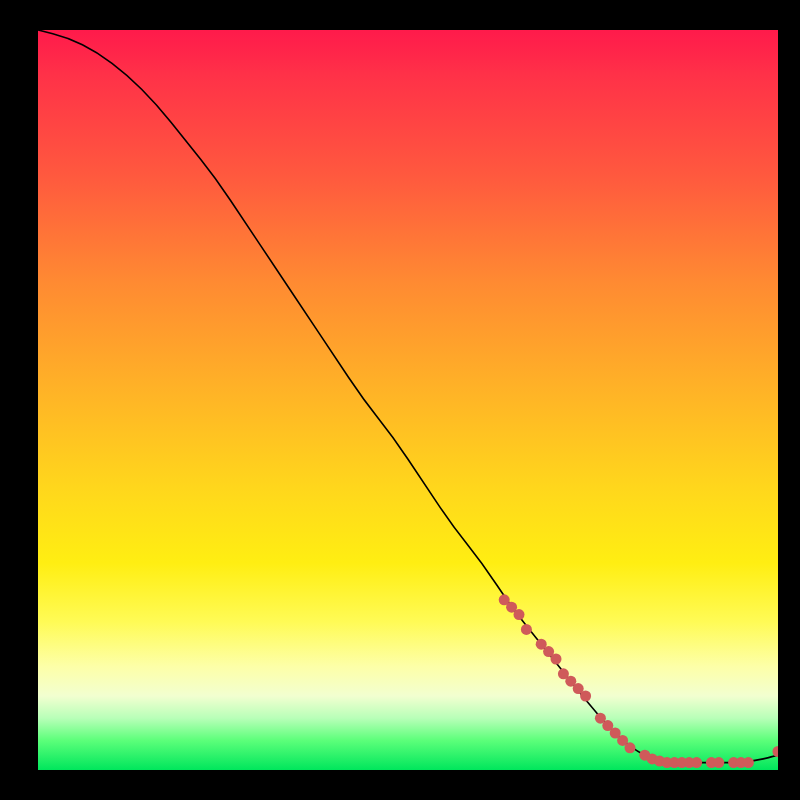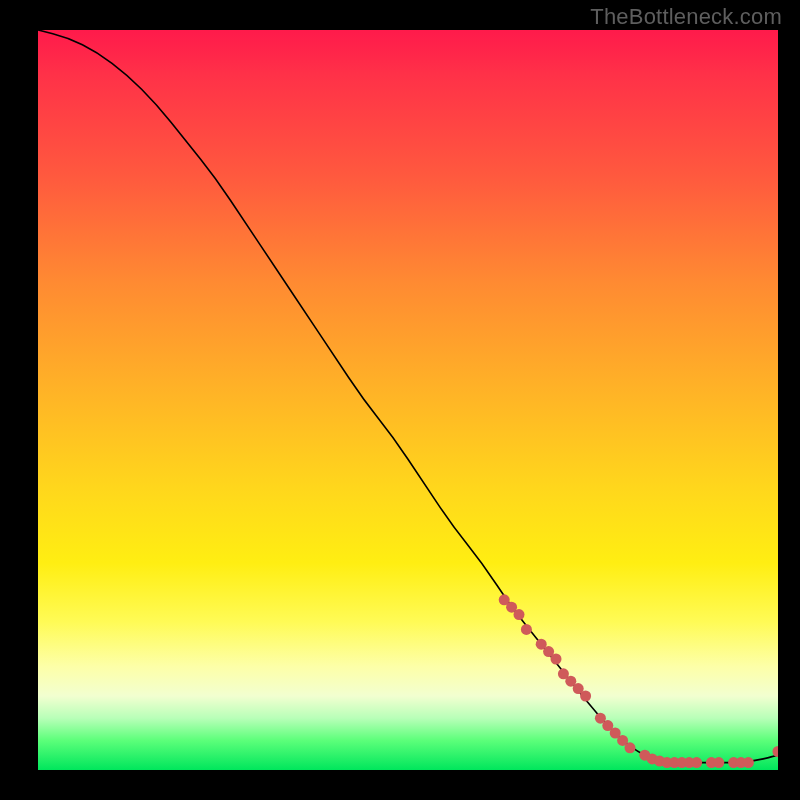--- a/index.html
+++ b/index.html
@@ -101,14 +101,13 @@
         <circle cx="658.6" cy="732.6" r="5.5" class="dot"></circle>
         <circle cx="673.4" cy="732.6" r="5.5" class="dot"></circle>
         <circle cx="680.8000000000001" cy="732.6" r="5.5" class="dot"></circle>
         <circle cx="695.5999999999999" cy="732.6" r="5.5" class="dot"></circle>
         <circle cx="703" cy="732.6" r="5.5" class="dot"></circle>
         <circle cx="710.4" cy="732.6" r="5.5" class="dot"></circle>
         <circle cx="740" cy="721.5" r="5.5" class="dot"></circle>
       </g>
   </svg>
 
-  <div class="watermark">TheBottleneck.com</div>
 </div>
 
 </body></html>

